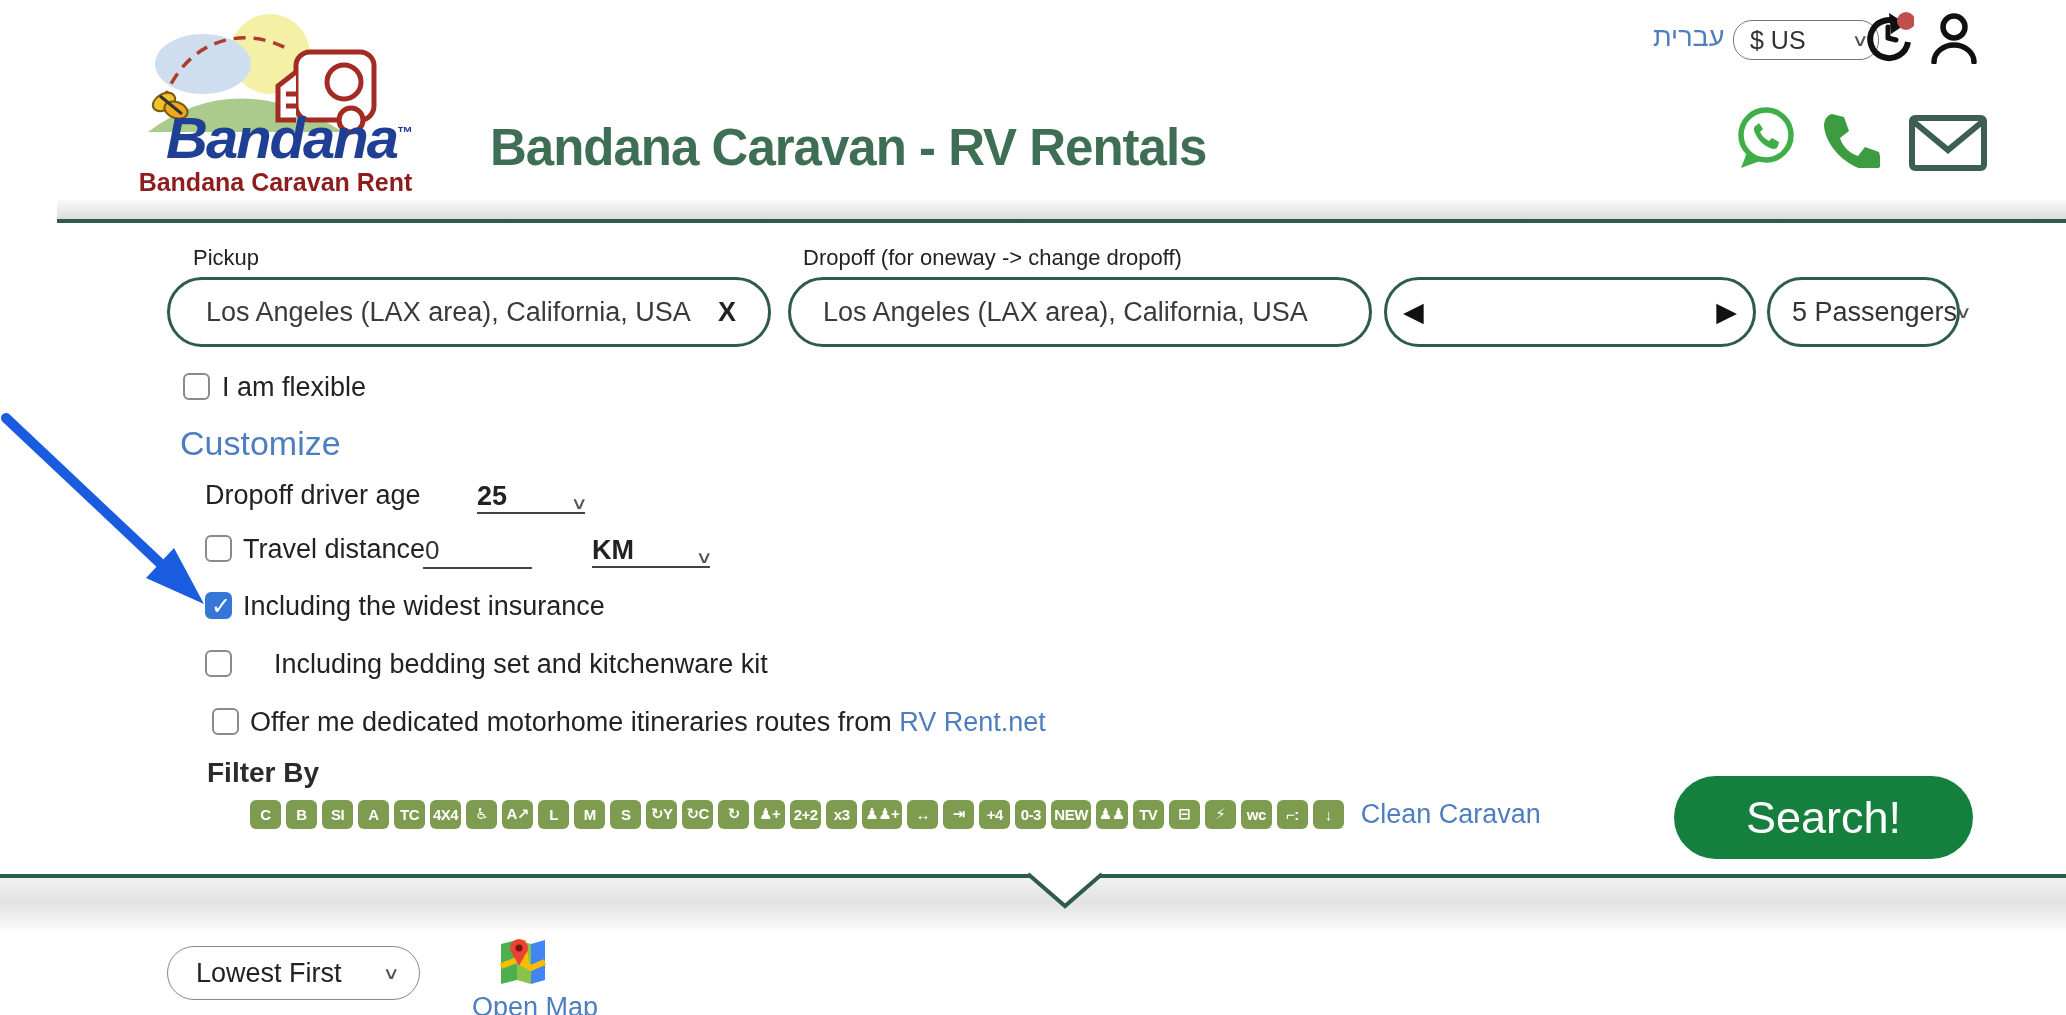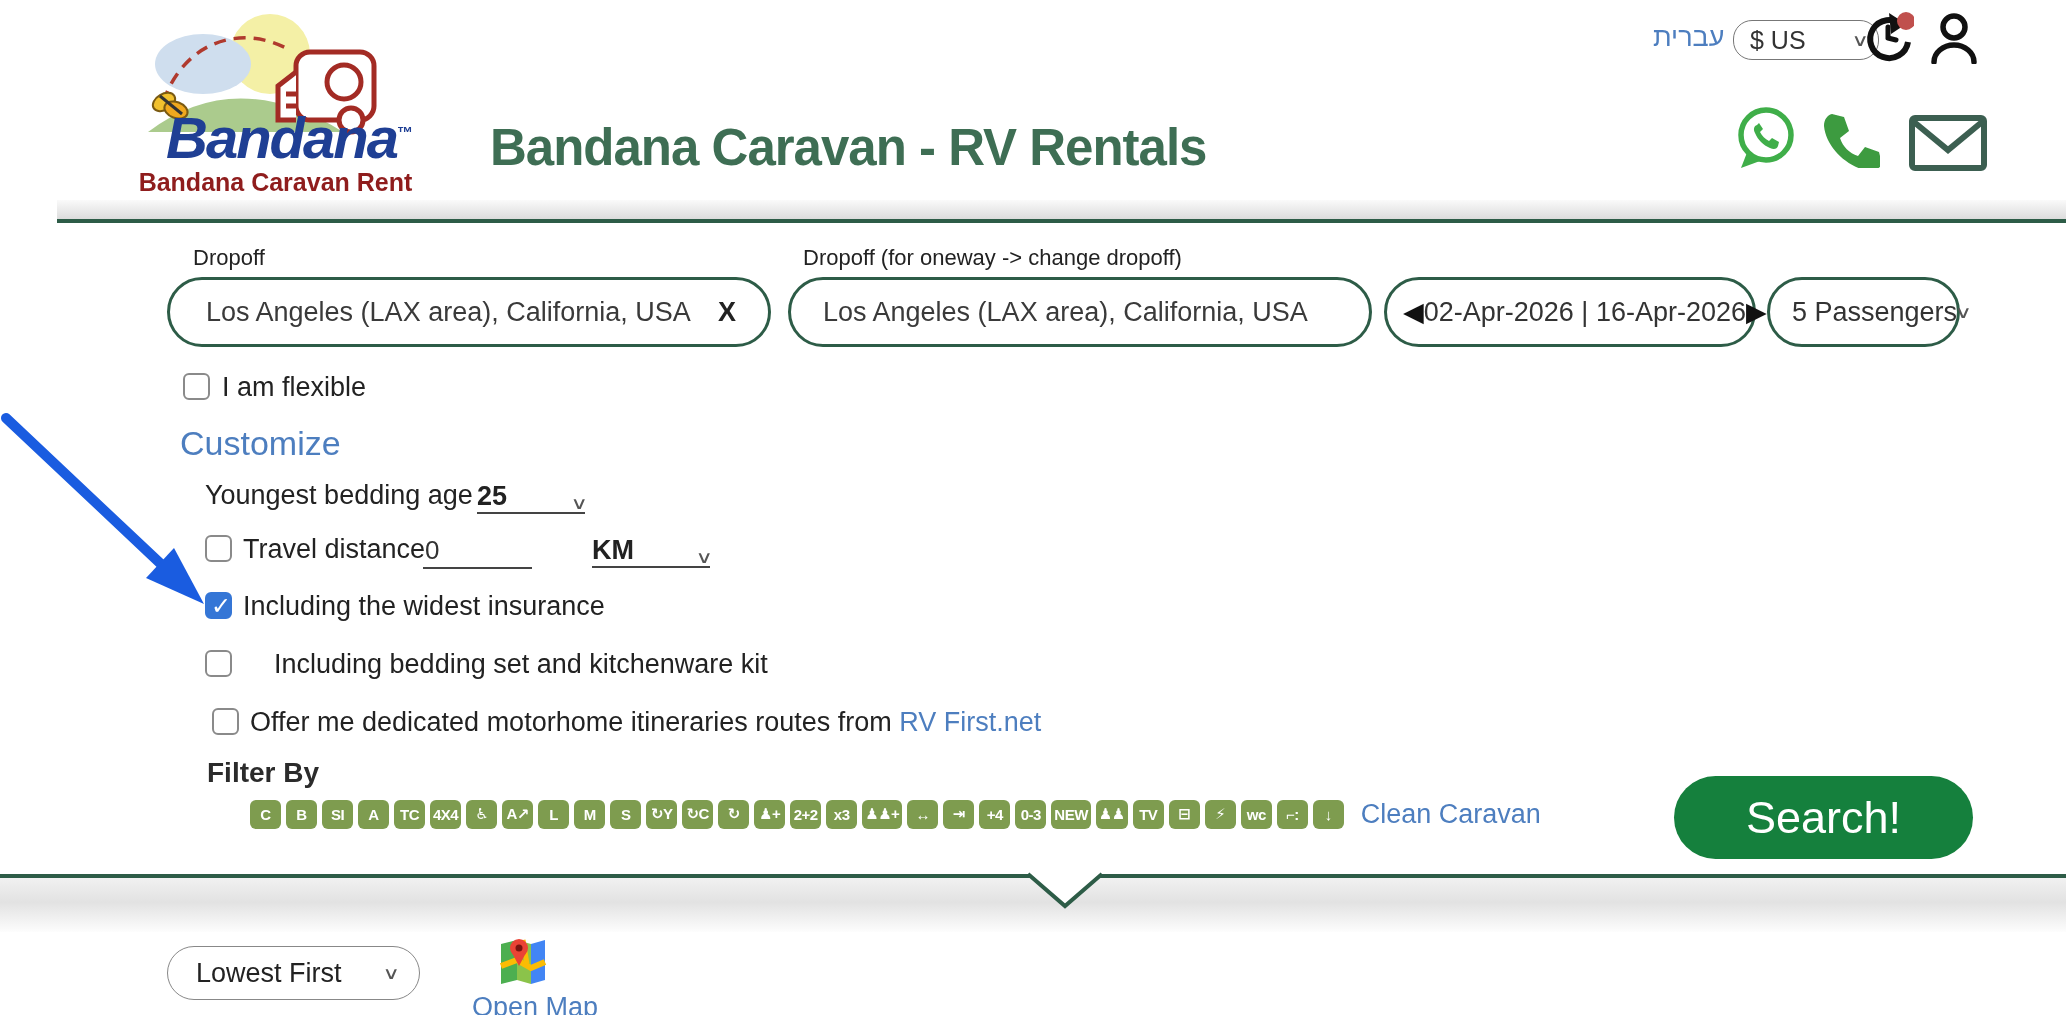--- a/index.html
+++ b/index.html
@@ -131,69 +131,68 @@
     <path d="M10,2 l12,3 5,14 -9,7 c3,9 9,15 18,18 l7,-9 14,5 3,12 c-3,6 -11,8 -18,6 C22,52 4,34 2,14 2,8 5,3 10,2 z" fill="#3d9b40"></path>
   </svg>
   <svg class="abs" style="left:1908px;top:114px;" width="80" height="58" viewBox="0 0 80 58">
     <rect x="4" y="4" width="72" height="50" rx="3" fill="none" stroke="#3c5f51" stroke-width="6"></rect>
     <polyline points="6,8 40,36 74,8" fill="none" stroke="#3c5f51" stroke-width="6"></polyline>
   </svg>
 
   <div class="top-band"></div>
   <div class="top-line"></div>
 
-  <div class="field-label" style="left:193px;top:245px;">Dropoff</div>
+  <div class="field-label" style="left:193px;top:245px;">Pickup</div>
   <div class="pill" style="left:167px;top:277px;width:604px;padding:0 24px 0 34px;">
     <input value="Los Angeles (LAX area), California, USA" style="">
     <span class="clear-x">X</span>
   </div>
 
   <div class="field-label" style="left:803px;top:245px;">Dropoff (for oneway -&gt; change dropoff)</div>
   <div class="pill" style="left:788px;top:277px;width:584px;padding:0 24px 0 30px;">
     <input value="Los Angeles (LAX area), California, USA" style="">
   </div>
 
   <div class="pill" style="left:1384px;top:277px;width:372px;padding:0 16px;justify-content:space-between;">
     <span class="tri">◀</span>
-    <span class="date-text">02-Apr-2026 | 16-Apr-2026</span>
     <span class="tri">▶</span>
   </div>
 
   <div class="pill" style="left:1767px;top:277px;width:193px;padding:0 14px 0 22px;justify-content:space-between;">
     <span class="date-text">5 Passengers</span>
     <span class="chev">∨</span>
   </div>
 
   <div class="cb" style="left:183px;top:373px;"></div>
   <div class="cb-label" style="left:222px;top:372px;">I am flexible</div>
 
   <div class="customize">Customize</div>
 
-  <div class="cb-label" style="left:205px;top:480px;">Youngest bedding age</div>
+  <div class="cb-label" style="left:205px;top:480px;">Dropoff driver age</div>
   <div class="u-select" style="left:437px;top:478px;width:108px;height:34px;">
     <span class="val">25</span>
     <span class="chev">∨</span>
   </div>
 
   <div class="cb" style="left:205px;top:535px;"></div>
   <div class="cb-label" style="left:243px;top:534px;">Travel distance</div>
   <input class="u-input" style="left: 423px; top: 534px; width: 105px;" value="0">
   <div class="u-select" style="left:552px;top:532px;width:118px;height:34px;">
     <span class="val">KM</span>
     <span class="chev">∨</span>
   </div>
 
   <div class="cb checked" style="left:205px;top:592px;"></div>
   <div class="cb-label" style="left:243px;top:591px;">Including the widest insurance</div>
 
   <div class="cb" style="left:205px;top:650px;"></div>
   <div class="cb-label" style="left:243px;top:649px;margin-left:31px;">Including bedding set and kitchenware kit</div>
 
   <div class="cb" style="left:212px;top:708px;"></div>
-  <div class="cb-label" style="left:250px;top:707px;"><span>Offer me dedicated motorhome itineraries routes from </span><span class="link-blue">RV First.net</span></div>
+  <div class="cb-label" style="left:250px;top:707px;"><span>Offer me dedicated motorhome itineraries routes from </span><span class="link-blue">RV Rent.net</span></div>
 
   <div class="filter-by">Filter By</div>
 
   <div class="ficons">
 
     <span class="ftile">C</span>
       <span class="ftile">B</span>
       <span class="ftile">SI</span>
       <span class="ftile">A</span>
       <span class="ftile">TC</span>

